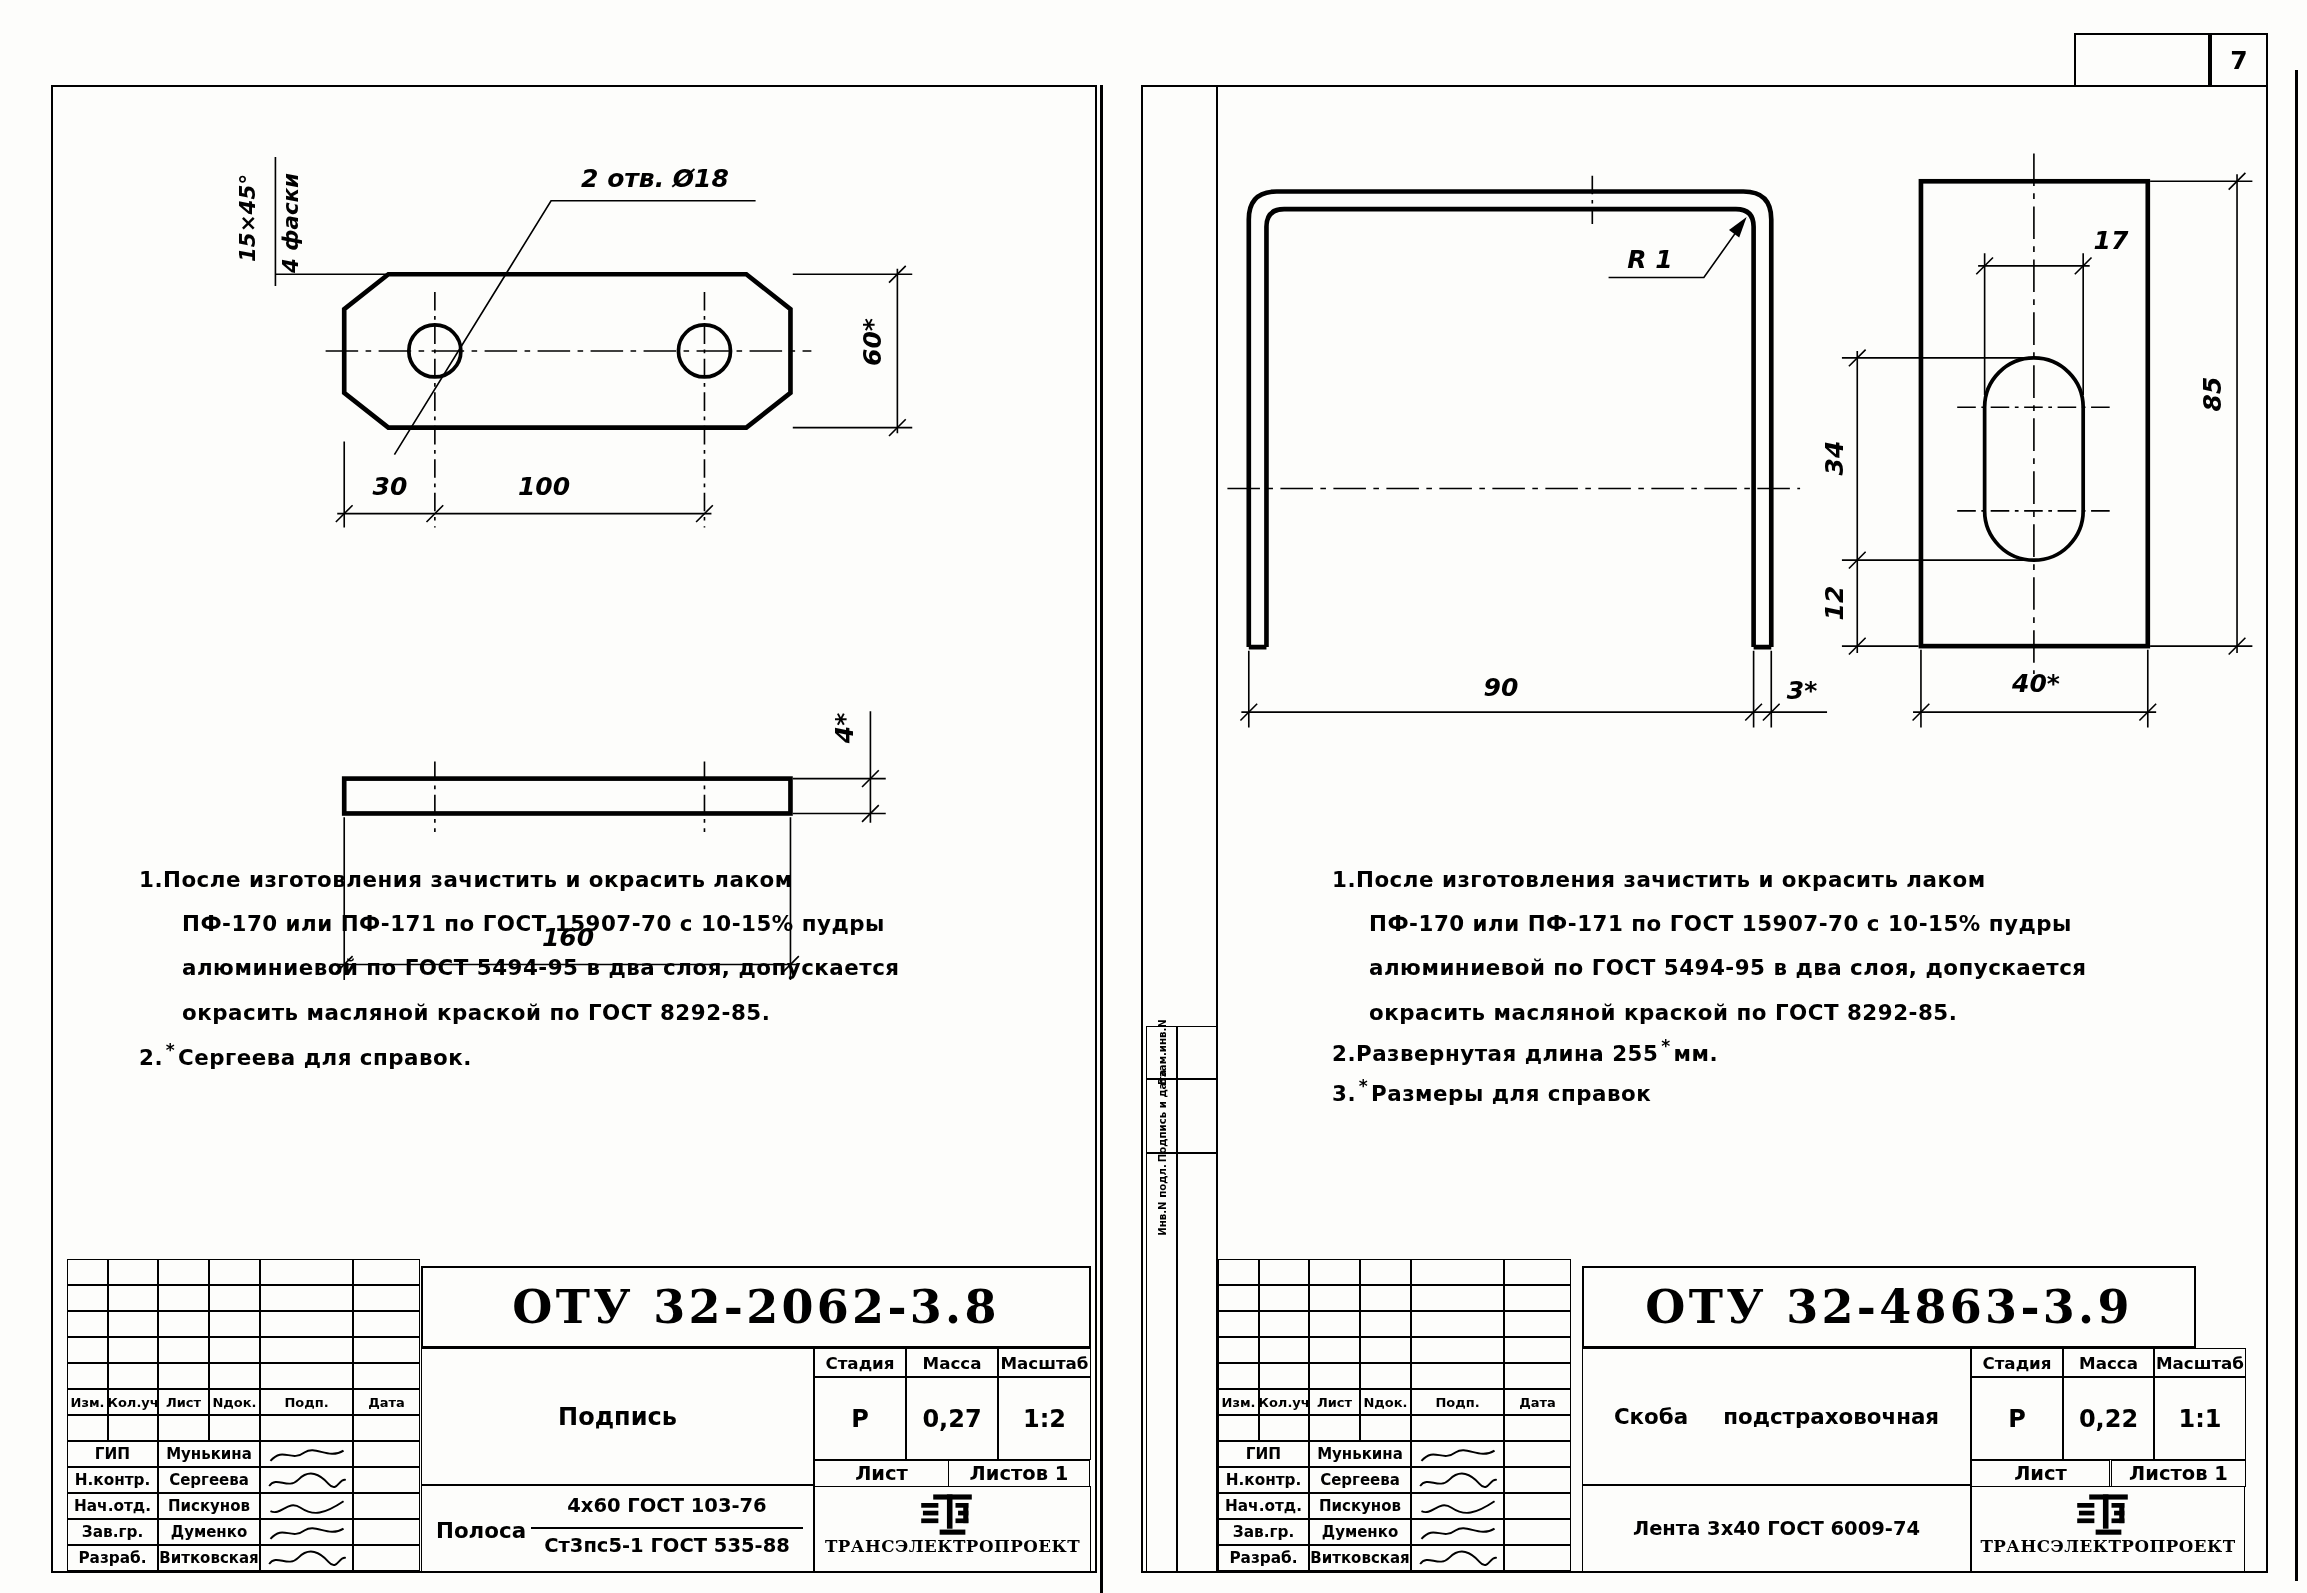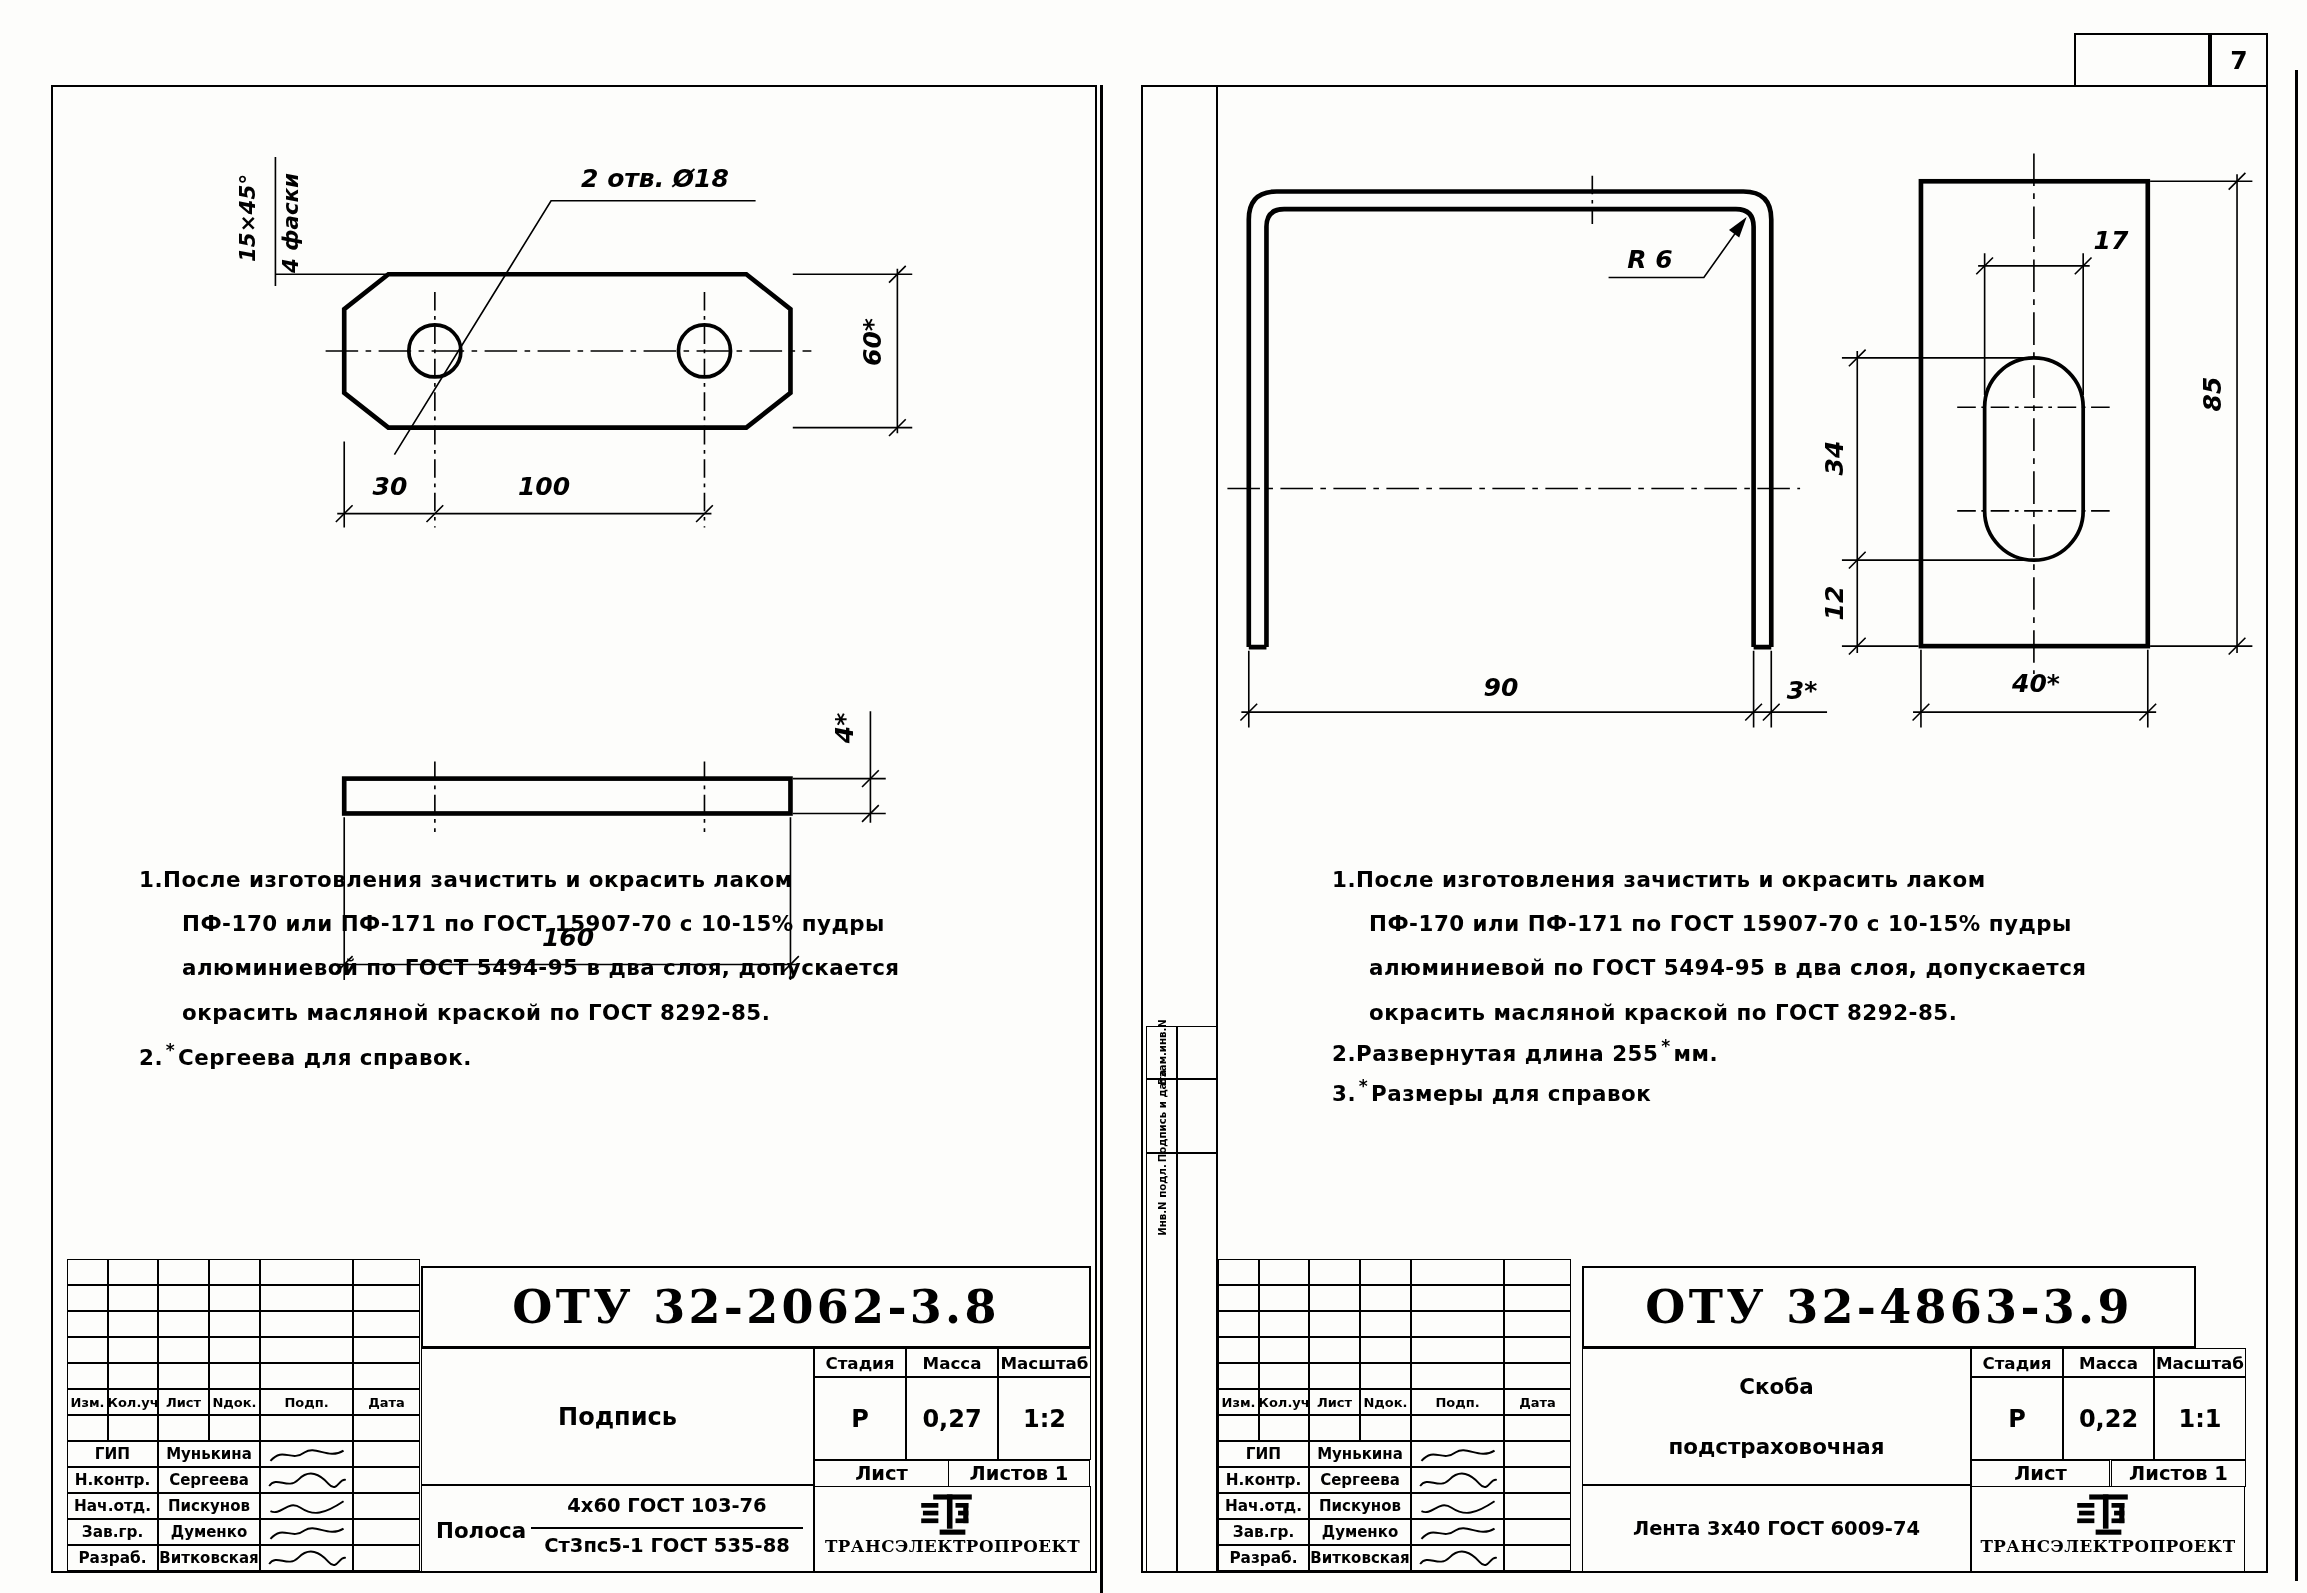--- a/index.html
+++ b/index.html
@@ -176,21 +176,21 @@
     </svg>
     <span class="org">ТРАНСЭЛЕКТРОПРОЕКТ</span>
   </div>
   <div class="tb" style="left:421px;top:1485px;width:393px;height:87px">
     <span class="txt h46" style="left:14px;top:32px;position:absolute">Полоса</span>
     <span class="txt h42" style="left:109px;top:8.4px;width:272px;text-align:center;position:absolute">4х60 ГОСТ 103-76</span>
     <div class="hline" style="left:109px;top:41px;width:272px;height:1.9px"></div>
     <span class="txt h42" style="left:109px;top:48px;width:272px;text-align:center;position:absolute">Ст3пс5-1 ГОСТ 535-88</span>
   </div>
 
-  <div class="ctr dim" style="left:1650px;top:259px">R 6</div>
+  <div class="ctr dim" style="left:1650px;top:259px">R 1</div>
   <div class="ctr dim" style="left:1501px;top:687px">90</div>
   <div class="ctr dim" style="left:1802px;top:690px">3*</div>
   <div class="ctr dim" style="left:2111px;top:240px">17</div>
   <div class="ctrr dim" style="left:2212px;top:394px">85</div>
   <div class="ctr dim" style="left:2036px;top:683px">40*</div>
   <div class="ctrr dim" style="left:1834px;top:458px">34</div>
   <div class="ctrr dim" style="left:1834px;top:603px">12</div>
 
   <div class="txt note" style="left:1332px;top:867px">1.После изготовления зачистить и окрасить лаком</div>
   <div class="txt note" style="left:1369px;top:911px">ПФ-170 или ПФ-171 по ГОСТ 15907-70 с 10-15% пудры</div>
@@ -205,21 +205,21 @@
   <div class="tb" style="left:1177px;top:1026px;width:40px;height:53px;border-width:1.4px"></div>
   <div class="tb" style="left:1177px;top:1079px;width:40px;height:74px;border-width:1.4px"></div>
   <div class="tb" style="left:1177px;top:1153px;width:40px;height:420px;border-width:1.4px"></div>
   <div class="ctrr mlab" style="left:1162px;top:1052px">Взам.инв.N</div>
   <div class="ctrr mlab" style="left:1162px;top:1116px">Подпись и дата</div>
   <div class="ctrr mlab" style="left:1162px;top:1200px">Инв.N подл.</div>
 
   <div class="tb" style="left:1582px;top:1266px;width:614px;height:82px;border-width:2.8px">
     <span class="docnum">ОТУ 32-4863-3.9</span>
   </div>
-  <div class="tb" style="left:1582px;top:1348px;width:389px;height:137px;flex-direction:column;gap:35px">
+  <div class="tb" style="left:1582px;top:1348px;width:389px;height:137px;flex-direction:row;gap:35px">
     <span class="h46">Скоба</span>
     <span class="h46">подстраховочная</span>
   </div>
   <div class="tb h36" style="left:1971px;top:1348px;width:92px;height:29px">
       <span>Стадия</span>
     </div>
   <div class="tb h36" style="left:2063px;top:1348px;width:91px;height:29px">
       <span>Масса</span>
     </div>
   <div class="tb h36" style="left:2154px;top:1348px;width:92px;height:29px">

